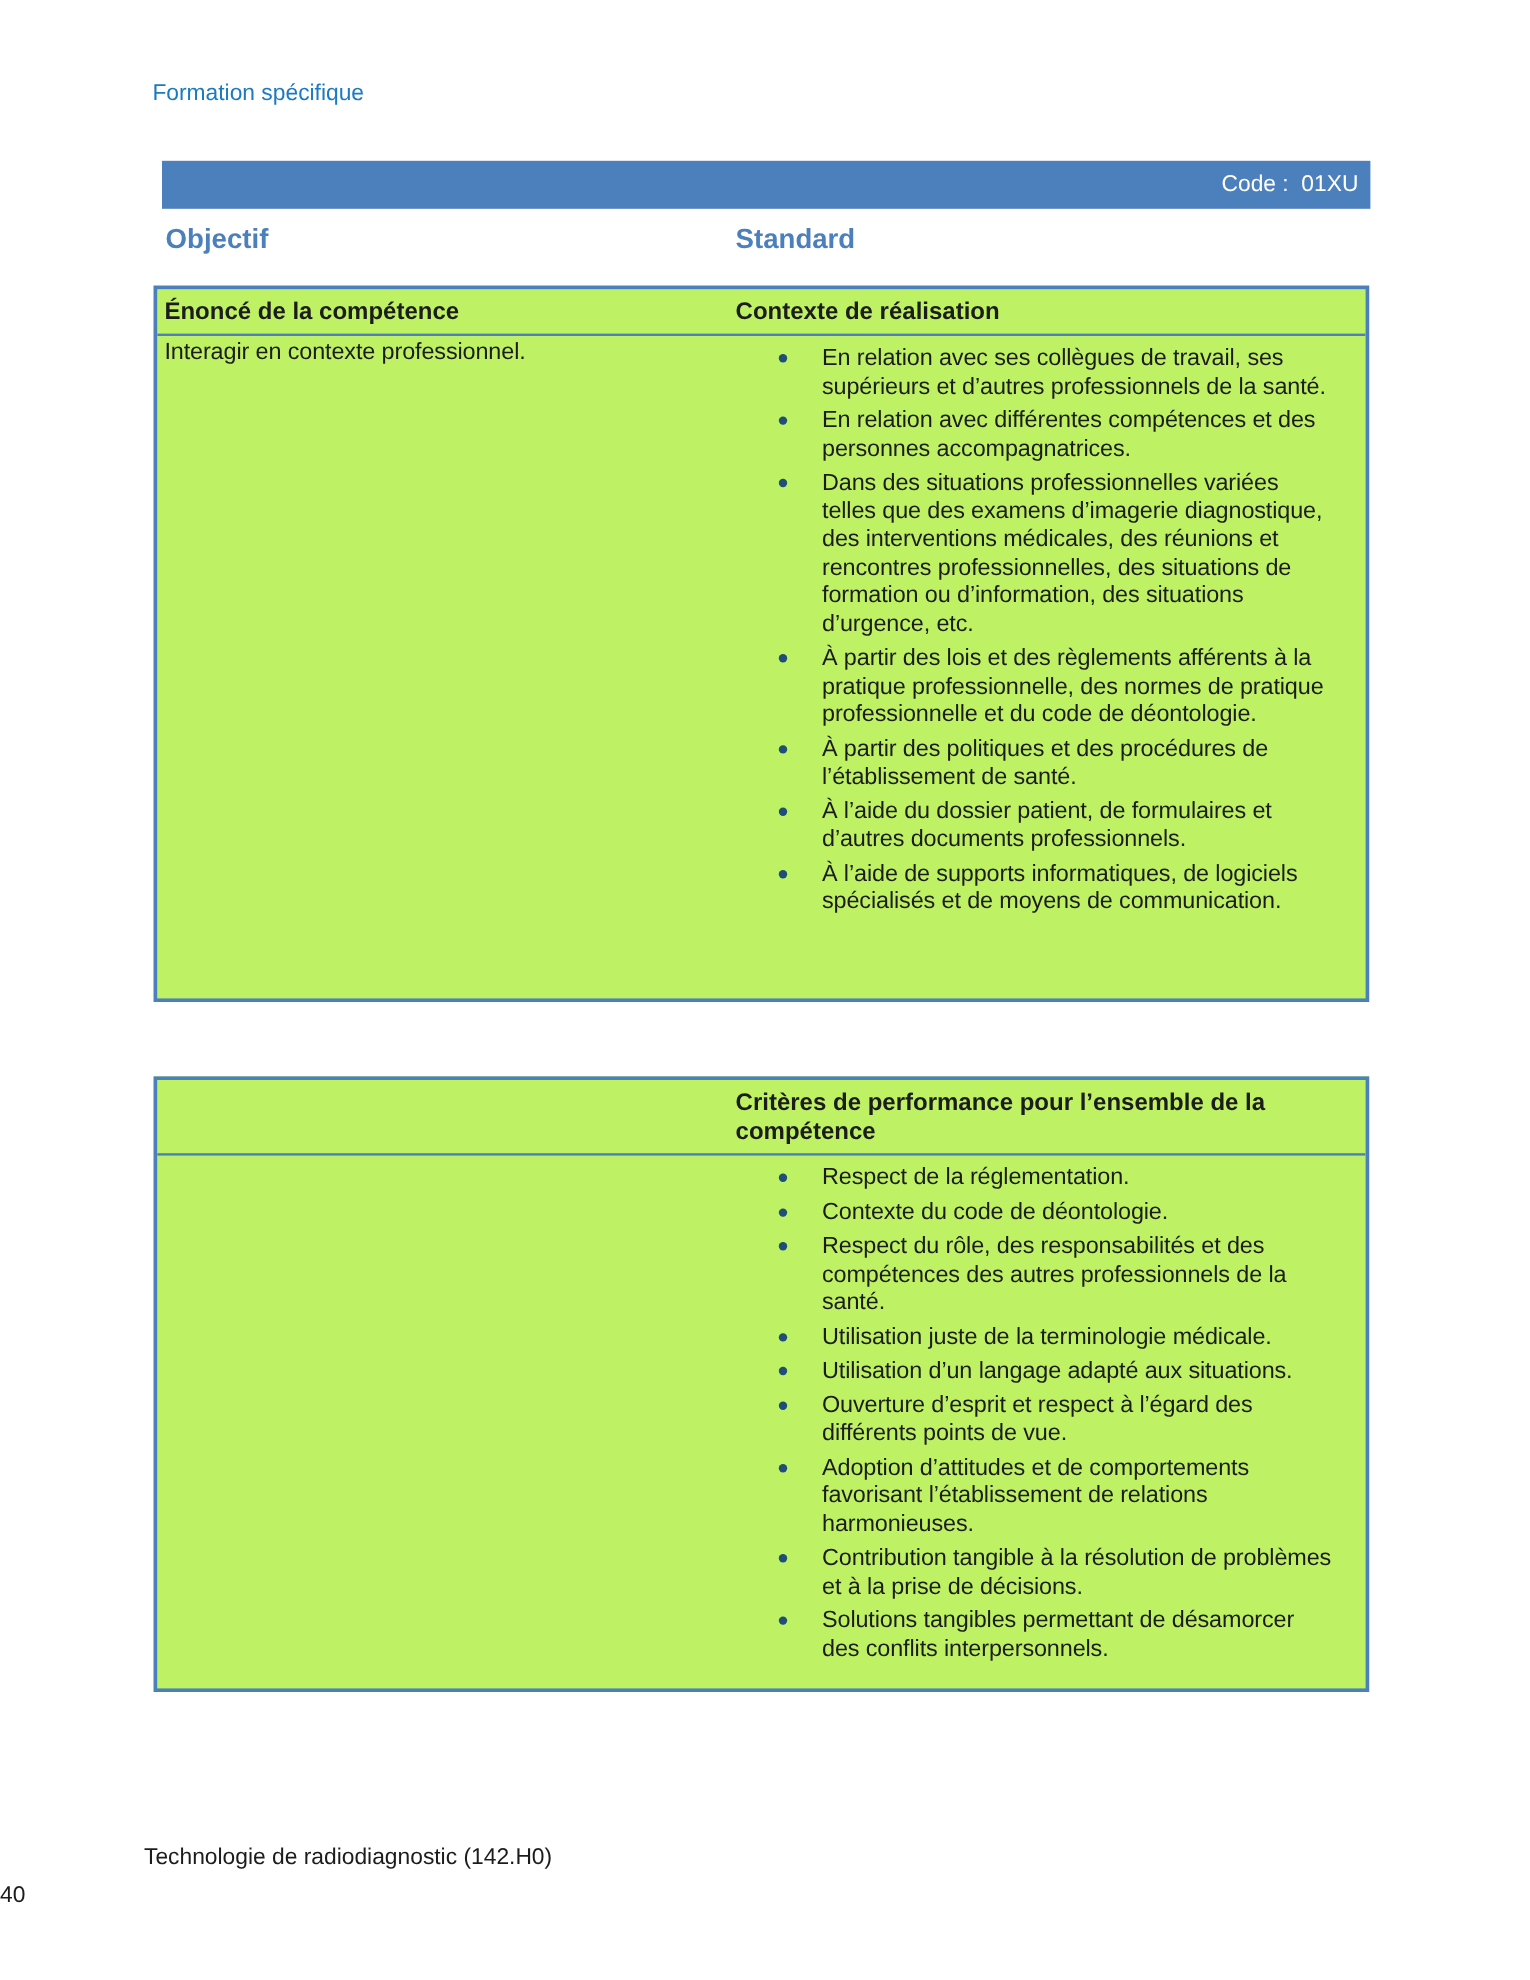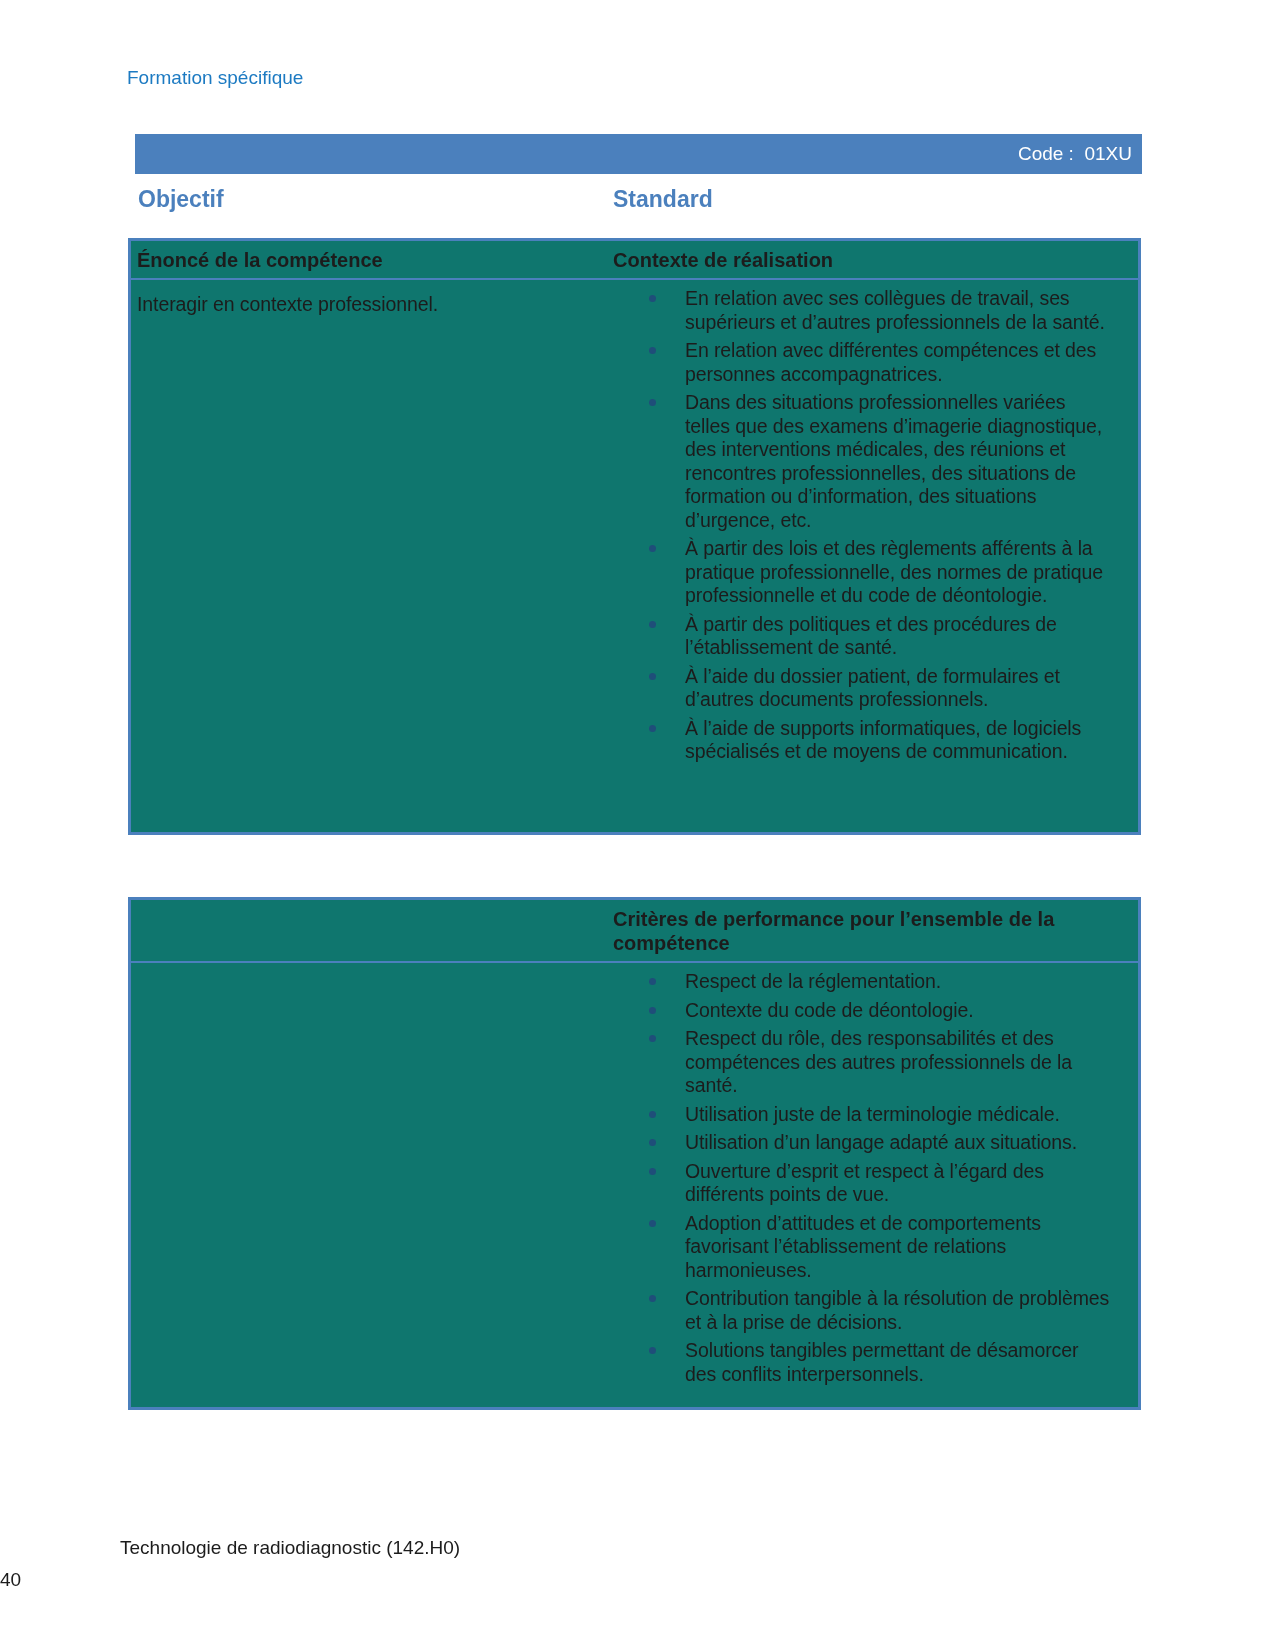--- a/index.html
+++ b/index.html
@@ -37,40 +37,40 @@
     font-size:23px;font-weight:bold;color:var(--accent);
   }
   .std-heading{
     position:absolute;left:613px;top:186px;
     font-size:23px;font-weight:bold;color:var(--accent);
   }
   .dtable{
     position:absolute;left:128px;width:1013px;
     border:3px solid var(--accent);
     box-sizing:border-box;
-    background:#0f766e;
+    background:#bef264;
     overflow:hidden;
   }
   .table1{top:238px;height:597px;}
   .table2{top:897px;height:513px;}
   .thead,.tbody{
     display:grid;
     grid-template-columns:479px 1fr;
   }
   .thead{border-bottom:2px solid var(--accent);}
   .cell{box-sizing:border-box;}
   .th-cell{
     font-weight:bold;font-size:20px;line-height:24px;
     padding:7px 8px 6px 6px;
   }
   .th-cell.right{padding-left:3px;}
   .hwrap{max-width:470px;}
   .body-left{
     font-size:19.5px;line-height:23.5px;
-    padding:13px 10px 8px 6px;
+    padding:2px 10px 8px 6px;
     letter-spacing:-0.1px;
   }
   .body-right{padding:0;}
   ul.bullets{
     margin:0;list-style:none;
     padding:7px 28px 6px 75px;
     max-width:425px;
   }
   ul.bullets li{
     position:relative;

